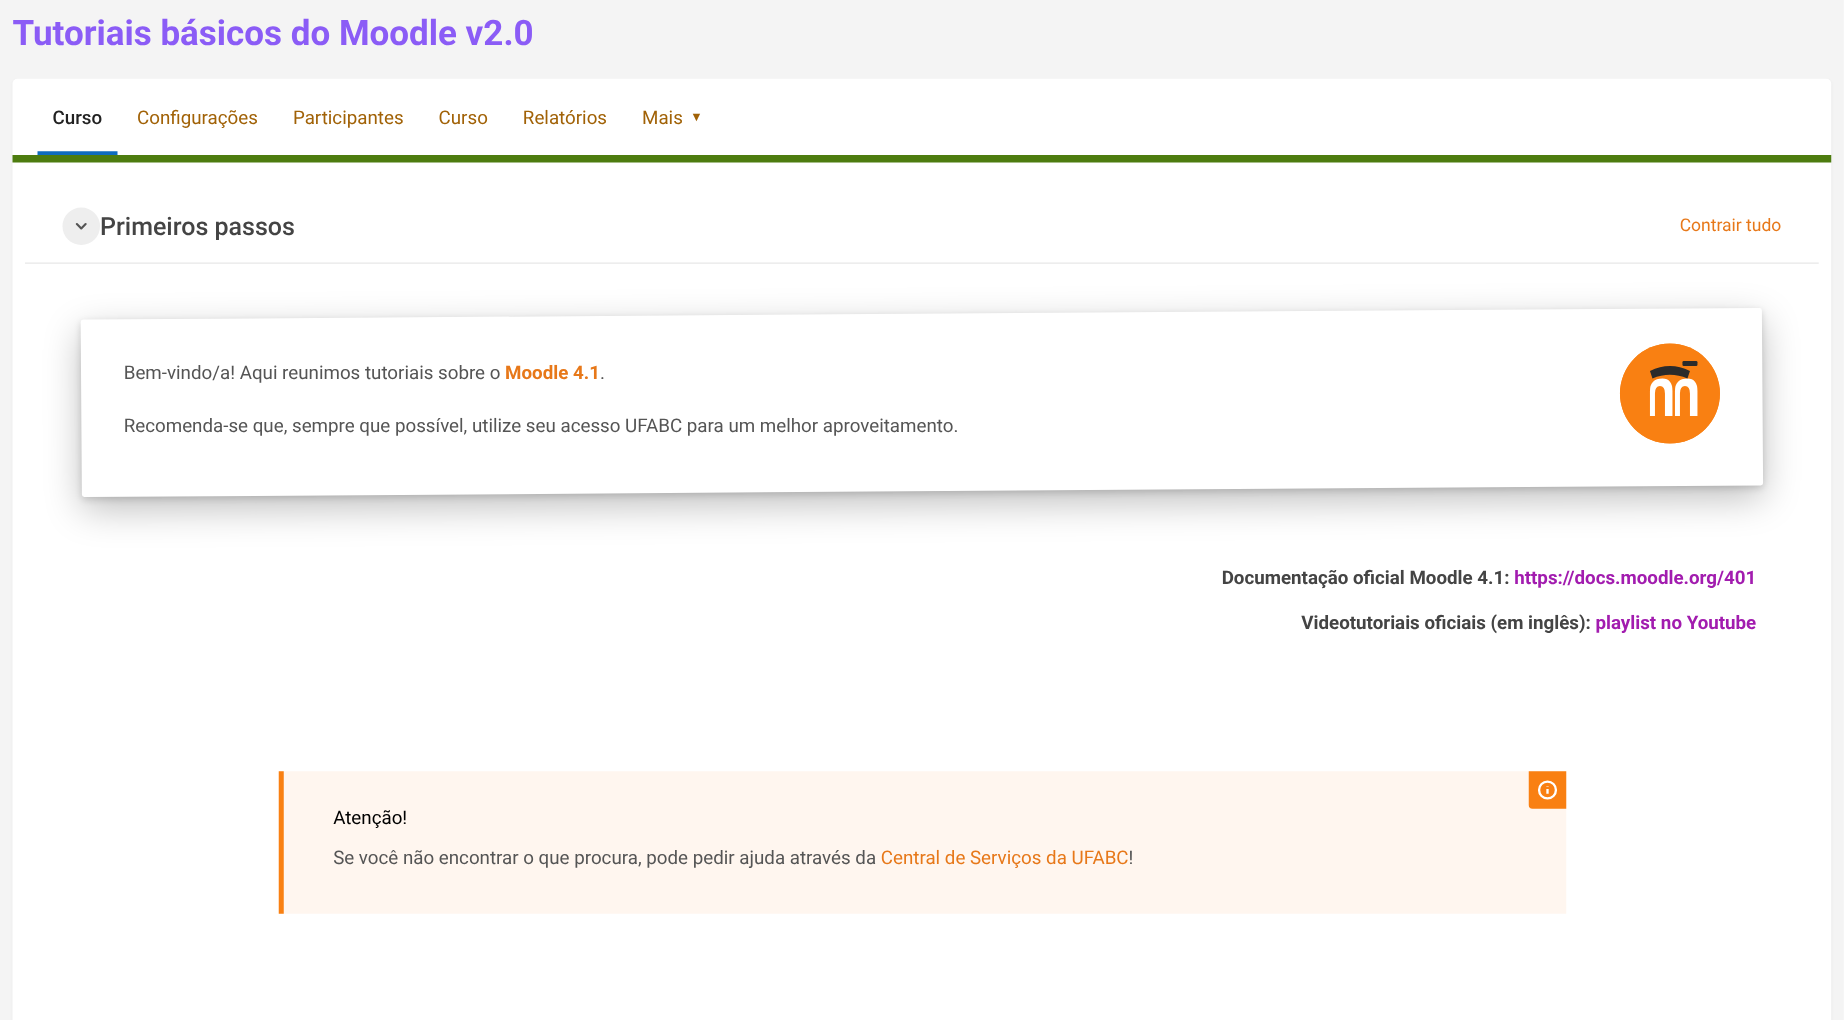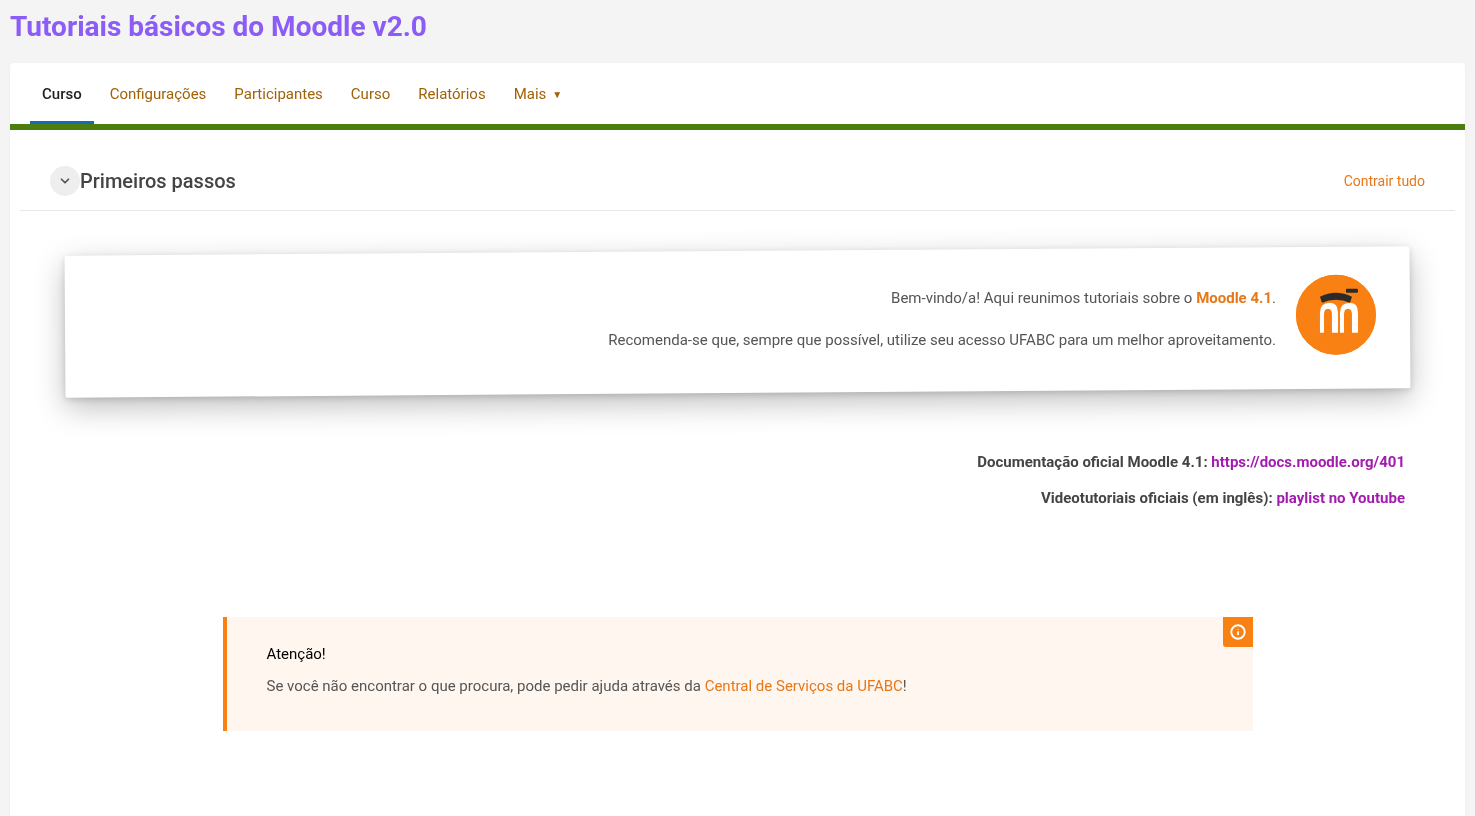--- a/index.html
+++ b/index.html
@@ -89,21 +89,21 @@
       box-shadow: 0 10px 30px rgba(0,0,0,0.25), 0 2px 6px rgba(0,0,0,0.15);
       padding: 28px 34px 34px 34px;
       position: relative;
       transform: rotate(-0.4deg);
       display: flex;
       align-items: center;
       gap: 20px;
     }
     .welcome-text {
       flex: 1;
-      text-align: right;
+      text-align: left;
       transform: rotate(0.4deg);
     }
     .welcome-line1 {
       font-size: 15px;
       color: #555;
       margin-bottom: 24px;
     }
     .welcome-line1 .highlight {
       color: #e77819;
       font-weight: 700;

